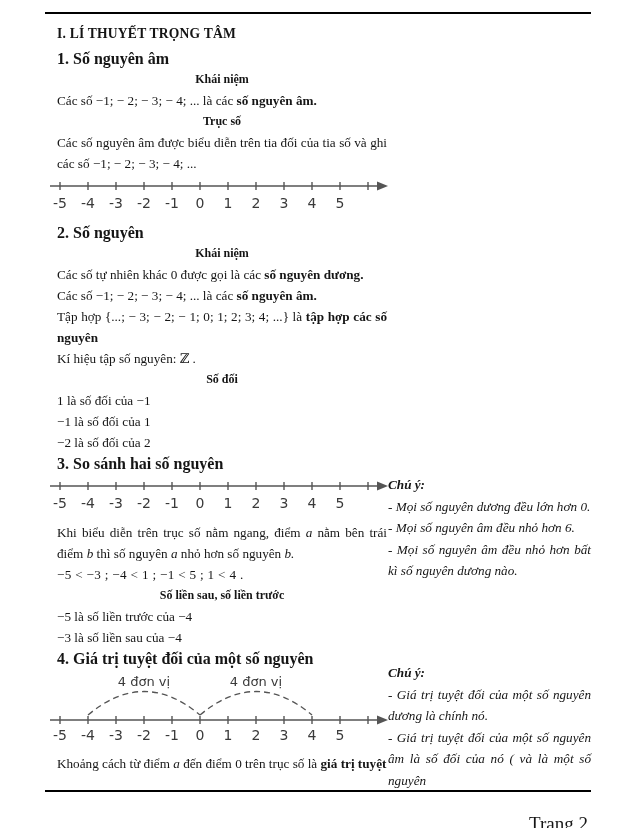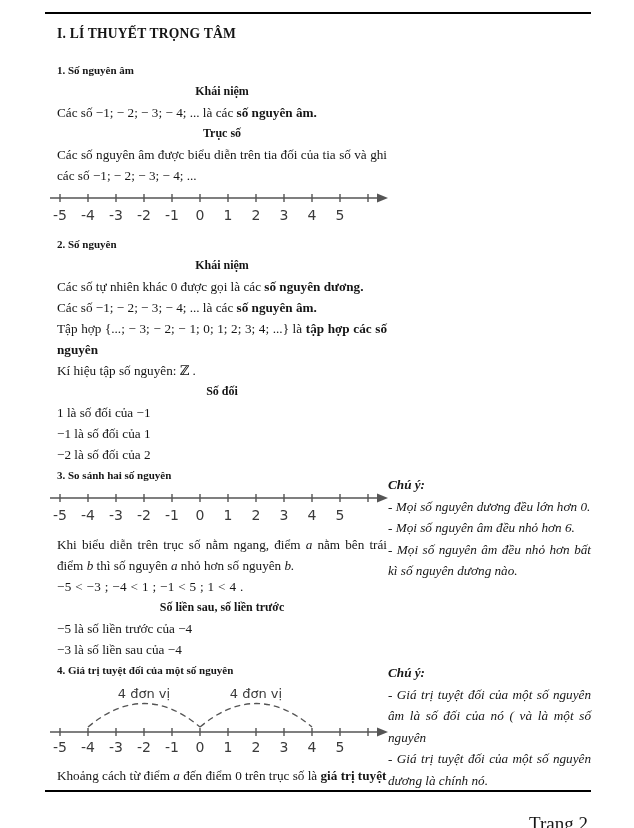--- a/index.html
+++ b/index.html
@@ -8,22 +8,22 @@
     width:634px; height:828px; position:relative; overflow:hidden;
     font-family:"Liberation Serif","DejaVu Serif",serif;
     font-size:13.2px; color:#151515;
   }
   .rule { position:absolute; left:45px; width:546px; height:2px; background:#000; }
   .top-rule { top:12px; }
   .footer-rule { top:790px; height:1.5px; }
   .footer-label { position:absolute; top:813px; right:46px; font-size:19px; }
 
   .main { position:absolute; left:57px; top:23px; width:330px; line-height:21px; }
-  .doc-title { font-weight:bold; font-size:13.6px; margin-bottom:16px; letter-spacing:.2px; }
-  .sec { font-weight:bold; font-size:11px; }
+  .doc-title { font-weight:bold; font-size:13.6px; margin-bottom:4px; letter-spacing:.2px; }
+  .sec { font-weight:bold; font-size:16px; }
   .ctr { text-align:center; font-weight:bold; font-size:12px; }
   p.j { text-align:justify; }
   .b { font-weight:bold; }
   .it { font-style:italic; }
   .ineq { text-align:left; letter-spacing:.3px; }
 
   .nl-wrap { margin:3px 0 3px -9px; }
 
   .note { position:absolute; left:388px; width:203px; font-style:italic;
           line-height:21.6px; text-align:justify; }
@@ -161,18 +161,18 @@
 
 <div class="note note-1">
   <div class="note-title">Chú ý:</div>
   <p>- Mọi số nguyên dương đều lớn hơn 0.</p>
   <p>- Mọi số nguyên âm đều nhỏ hơn 6.</p>
   <p class="j">- Mọi số nguyên âm đều nhỏ hơn bất kì số nguyên dương nào.</p>
 </div>
 
 <div class="note note-2">
   <div class="note-title">Chú ý:</div>
+  <p class="j">- Giá trị tuyệt đối của một số nguyên dương là chính nó.</p>
   <p class="j">- Giá trị tuyệt đối của một số nguyên âm là số đối của nó ( và là một số nguyên</p>
-  <p class="j">- Giá trị tuyệt đối của một số nguyên dương là chính nó.</p>
 </div>
 
 <div class="rule footer-rule"></div>
 <div class="footer-label">Trang 2</div>
 
 </body></html>

